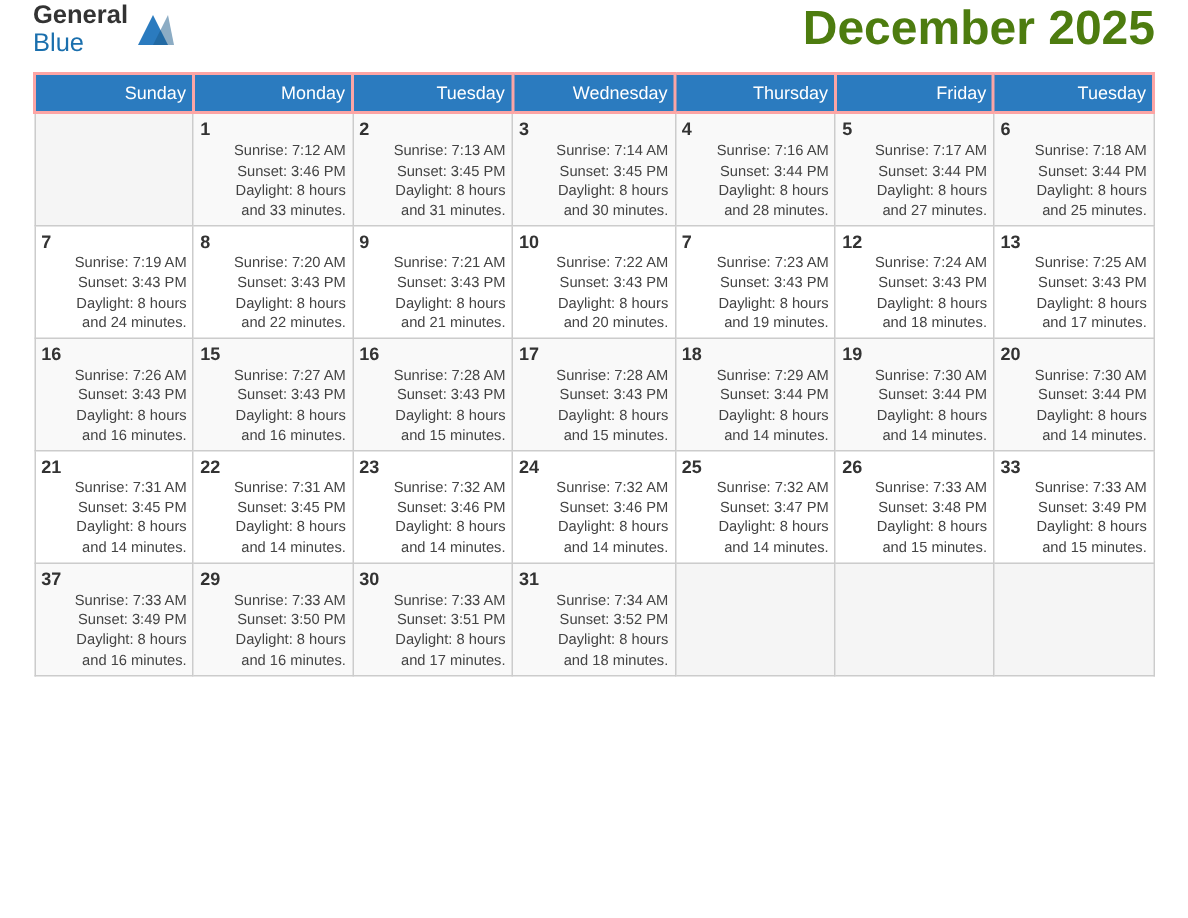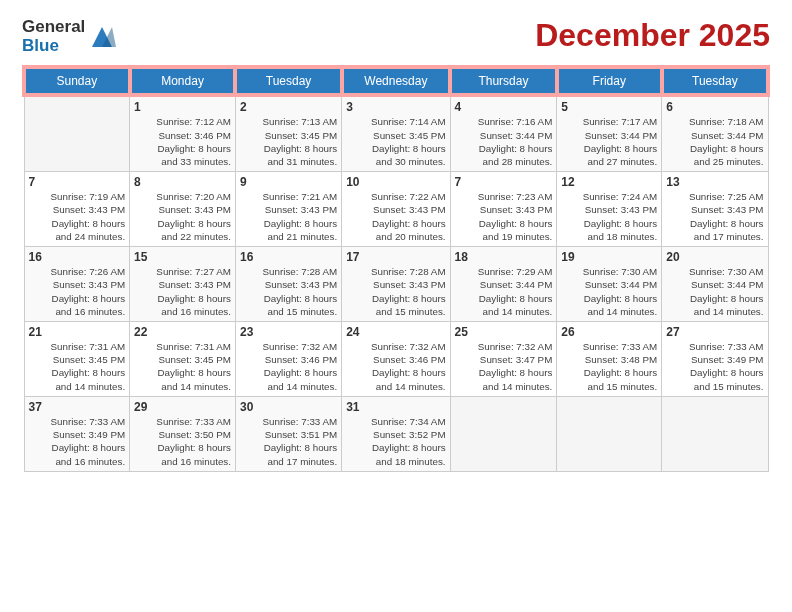--- a/index.html
+++ b/index.html
@@ -7,21 +7,21 @@
       font-family: Arial, sans-serif;
       background: #fff;
       width: 792px;
       height: 612px;
       overflow: hidden;
     }
     .page {
       width: 792px;
       height: 612px;
       background: #fff;
-      padding: 18px 22px 14px 22px;
+      padding: 1px 22px 14px 22px;
     }
     .header {
       display: flex;
       justify-content: space-between;
       align-items: flex-start;
       margin-bottom: 10px;
     }
     .logo {
       display: flex;
       align-items: center;
@@ -31,54 +31,54 @@
       flex-direction: column;
       line-height: 1.1;
     }
     .logo-general {
       font-size: 17px;
       font-weight: bold;
       color: #333;
     }
     .logo-blue {
       font-size: 17px;
-      font-weight: bold;
+      font-weight: normal;
       color: #1a6fad;
     }
     .logo-icon {
       width: 28px;
       height: 28px;
       margin-left: 3px;
     }
     .title-block {
       text-align: right;
     }
     .month-title {
       font-size: 32px;
       font-weight: bold;
-      color: #b91c1c;
+      color: #4d7c0f;
       line-height: 1.1;
     }
     .subtitle {
       font-size: 14px;
       color: #555;
     }
     .calendar {
       width: 100%;
       border-collapse: collapse;
       font-size: 10.5px;
     }
     .calendar thead tr th {
       background: #2b7bbf;
       color: #fff;
       padding: 5px 4px;
-      text-align: center;
+      text-align: right;
       font-size: 12px;
       font-weight: normal;
-      border: 4px solid #fca5a5;
+      border: 2px solid #fca5a5;
     }
     .calendar tbody tr td {
       vertical-align: top;
       border: 1px solid #ccc;
       padding: 3px 4px;
       width: 113px;
       min-height: 70px;
       background: #fff;
     }
     .calendar tbody tr:nth-child(odd) td {
@@ -242,21 +242,21 @@
           </td>
           <td>
             <span class="day-num">25</span>
             <div class="day-info">Sunrise: 7:32 AM<br>Sunset: 3:47 PM<br>Daylight: 8 hours<br>and 14 minutes.</div>
           </td>
           <td>
             <span class="day-num">26</span>
             <div class="day-info">Sunrise: 7:33 AM<br>Sunset: 3:48 PM<br>Daylight: 8 hours<br>and 15 minutes.</div>
           </td>
           <td>
-            <span class="day-num">27</span>
+            <span class="day-num">33</span>
             <div class="day-info">Sunrise: 7:33 AM<br>Sunset: 3:49 PM<br>Daylight: 8 hours<br>and 15 minutes.</div>
           </td>
         </tr>
         <tr>
           <td>
             <span class="day-num">37</span>
             <div class="day-info">Sunrise: 7:33 AM<br>Sunset: 3:49 PM<br>Daylight: 8 hours<br>and 16 minutes.</div>
           </td>
           <td>
             <span class="day-num">29</span>

